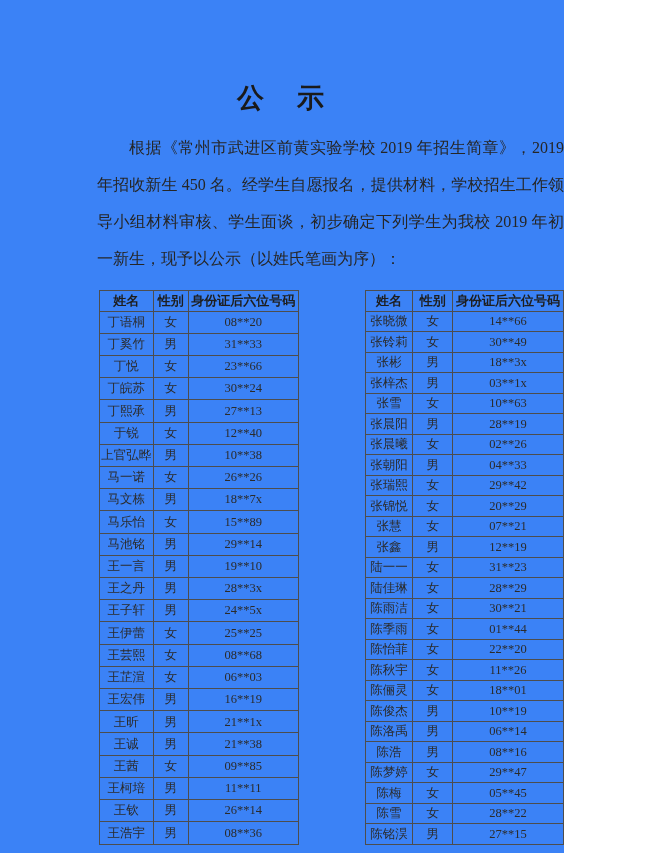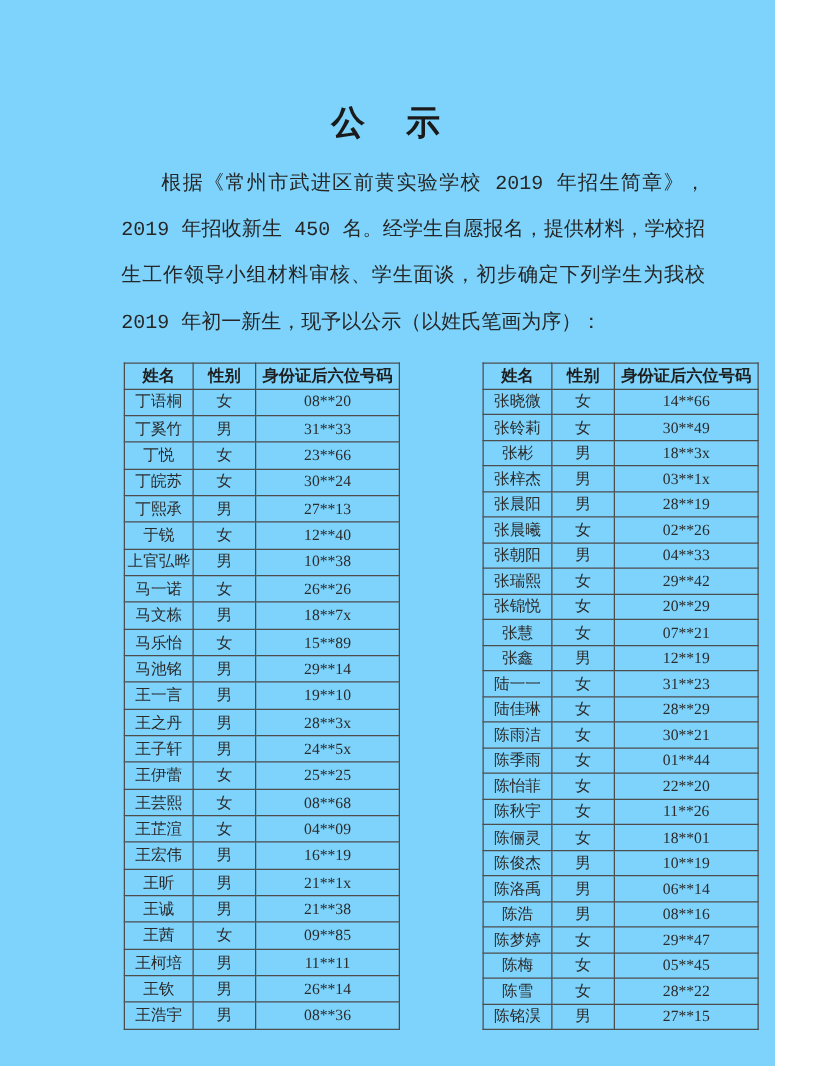--- a/index.html
+++ b/index.html
@@ -1,40 +1,39 @@
 <!DOCTYPE html>
 <html><head>
 <meta charset="utf-8">
 <style>
   html,body{margin:0;padding:0;}
   .page{
     position:relative;
-    width:620px;height:853px;
-    background:#7dd3fc;
+    width:564px;height:853px;
+    background:#3b82f6;
     overflow:hidden;
     font-family:"Liberation Serif","DejaVu Serif",serif;
     color:#222222;
   }
   .doc-title{
     padding-top:80px;
     text-align:center;
     font-size:27px;
     font-weight:bold;
     letter-spacing:3px;
     color:#1a1a1a;
   }
   .intro{
     margin:13px auto 0 97px;
     width:467px;
     font-size:16px;
     line-height:37px;
     text-align:justify;
     text-indent:2em;
     color:#262626;
-    font-family:Liberation Mono, monospace;
   }
   .tables{
     display:flex;
     margin-left:99px;
     margin-top:13px;
     gap:66px;
   }
   table.roster{
     border-collapse:collapse;
     table-layout:fixed;
@@ -152,21 +151,21 @@
             <td class="c2">25**25</td>
           </tr>
           <tr>
             <td class="c0">王芸熙</td>
             <td class="c1">女</td>
             <td class="c2">08**68</td>
           </tr>
           <tr>
             <td class="c0">王芷渲</td>
             <td class="c1">女</td>
-            <td class="c2">04**09</td>
+            <td class="c2">06**03</td>
           </tr>
           <tr>
             <td class="c0">王宏伟</td>
             <td class="c1">男</td>
             <td class="c2">16**19</td>
           </tr>
           <tr>
             <td class="c0">王昕</td>
             <td class="c1">男</td>
             <td class="c2">21**1x</td>
@@ -219,20 +218,25 @@
           </tr>
           <tr>
             <td class="c0">张彬</td>
             <td class="c1">男</td>
             <td class="c2">18**3x</td>
           </tr>
           <tr>
             <td class="c0">张梓杰</td>
             <td class="c1">男</td>
             <td class="c2">03**1x</td>
+          </tr>
+          <tr>
+            <td class="c0">张雪</td>
+            <td class="c1">女</td>
+            <td class="c2">10**63</td>
           </tr>
           <tr>
             <td class="c0">张晨阳</td>
             <td class="c1">男</td>
             <td class="c2">28**19</td>
           </tr>
           <tr>
             <td class="c0">张晨曦</td>
             <td class="c1">女</td>
             <td class="c2">02**26</td>

